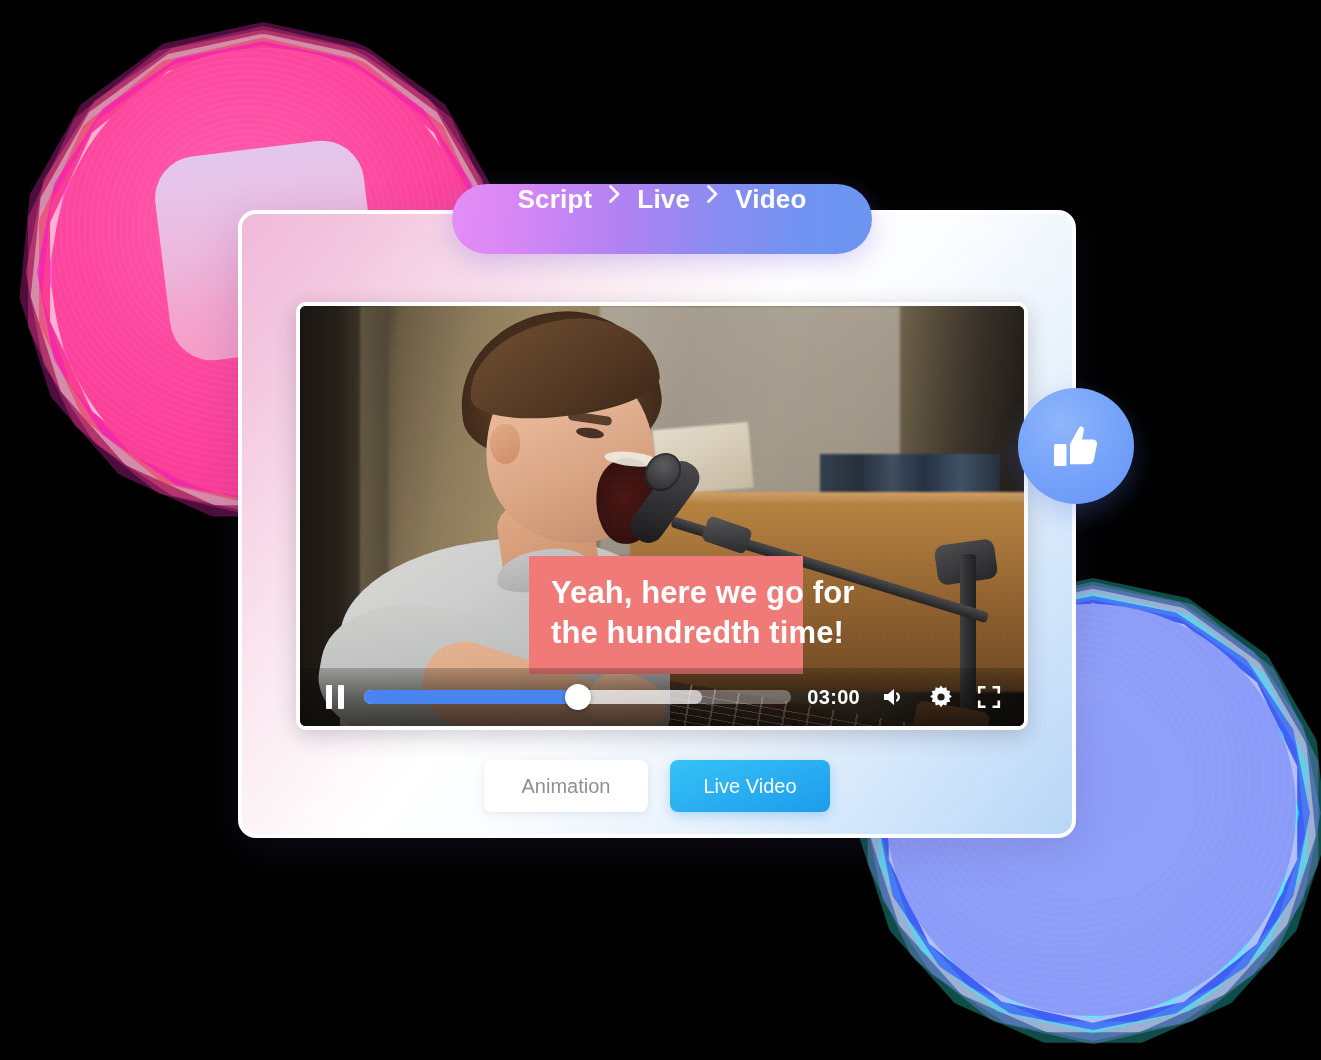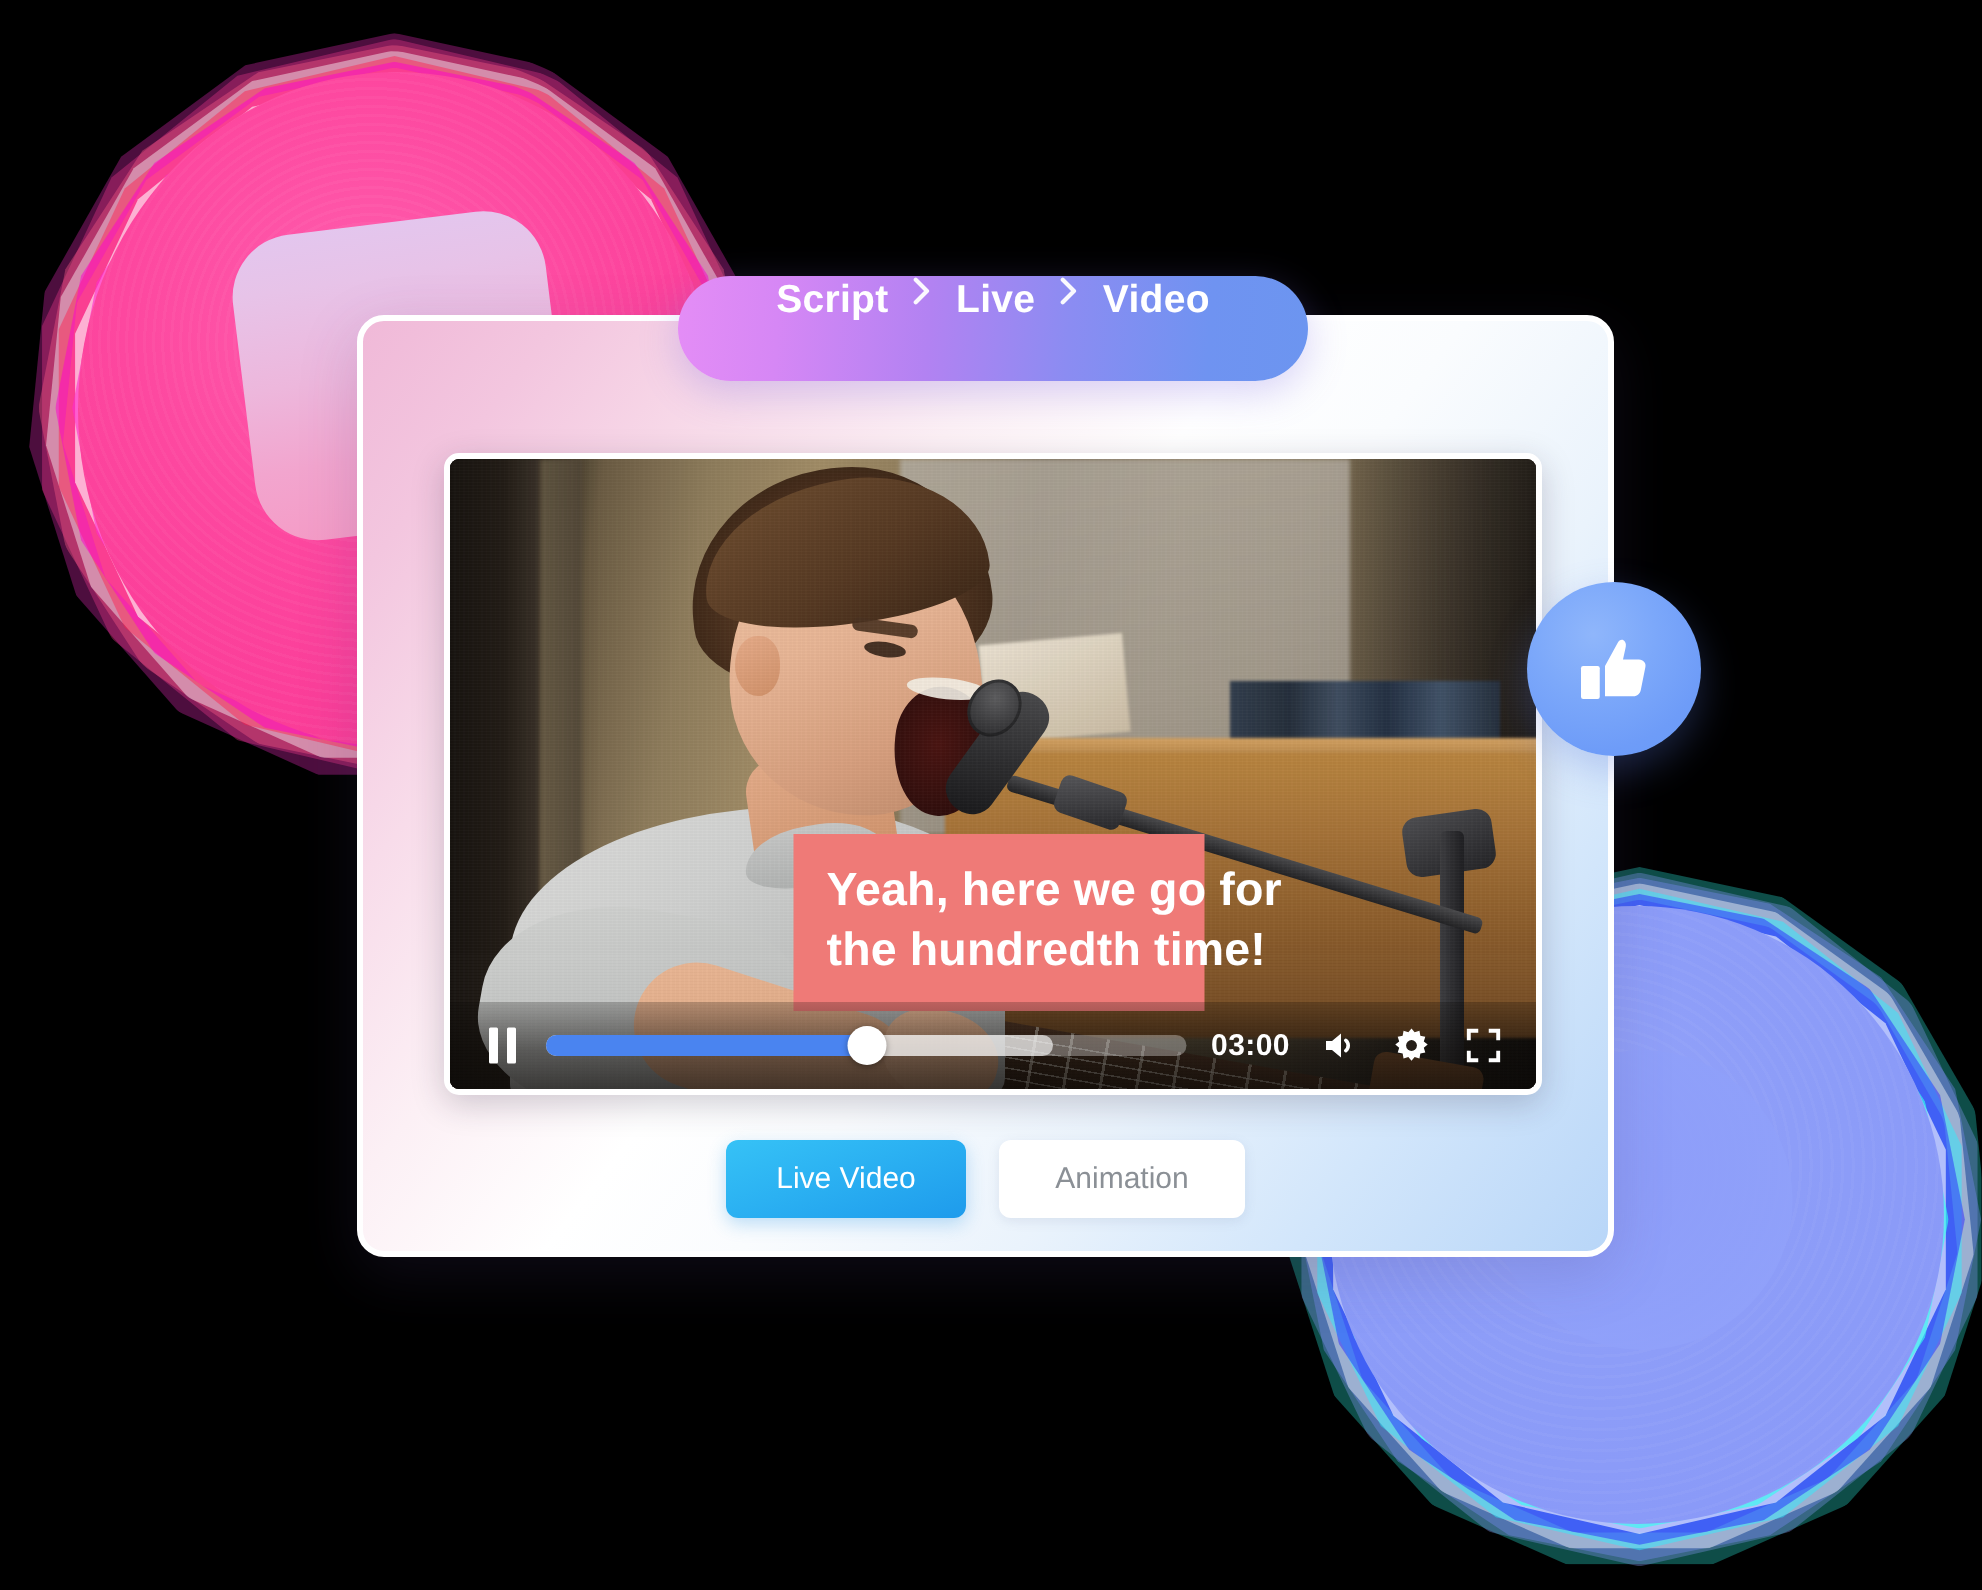--- a/index.html
+++ b/index.html
@@ -498,25 +498,25 @@
               <path d="M17.8 3.2 H22.8 V8.2"></path>
               <path d="M22.8 17.8 V22.8 H17.8"></path>
               <path d="M8.2 22.8 H3.2 V17.8"></path>
             </g>
           </svg>
         </div>
       </div>
     </div>
 
     <div class="tabs">
+      <div class="tab tab-inactive">
+        <span>Animation</span>
+      </div>
       <div class="tab tab-active">
         <span>Live Video</span>
-      </div>
-      <div class="tab tab-inactive">
-        <span>Animation</span>
       </div>
     </div>
   </div>
 
   <div class="breadcrumb">
     <span class="crumb">Script</span>
     <span class="crumb-sep">
       <svg width="13" height="20" viewBox="0 0 13 20">
         <path d="M2.5 2.5 L10 10 L2.5 17.5" stroke="#fff" stroke-width="2.8" fill="none" stroke-linecap="round" stroke-linejoin="round"></path>
       </svg>

